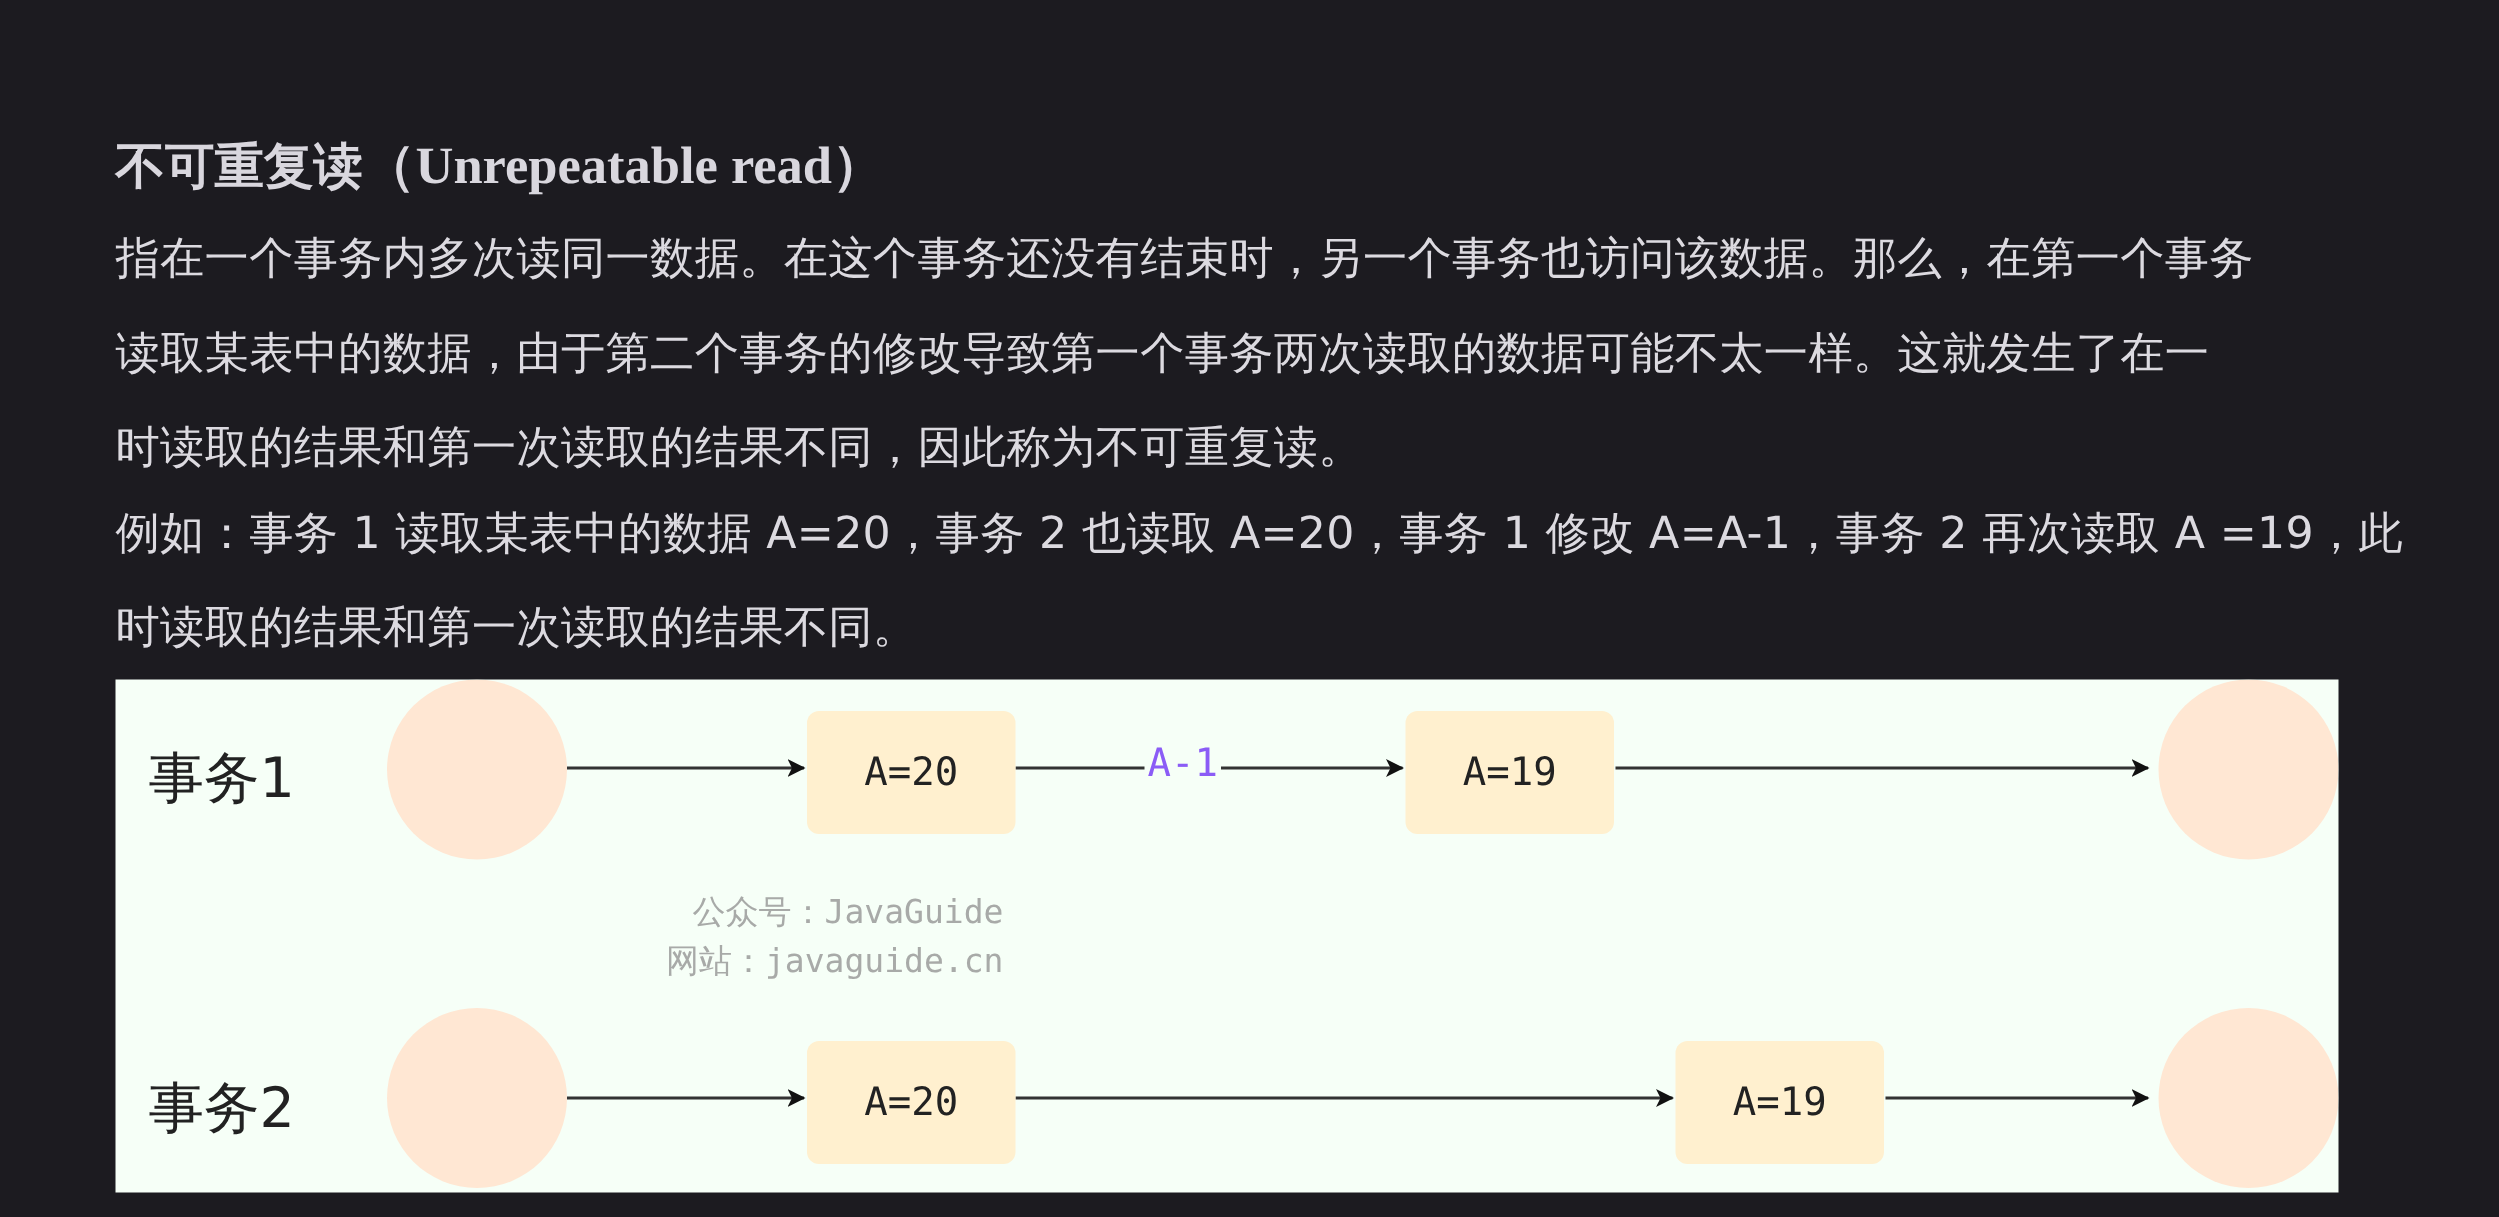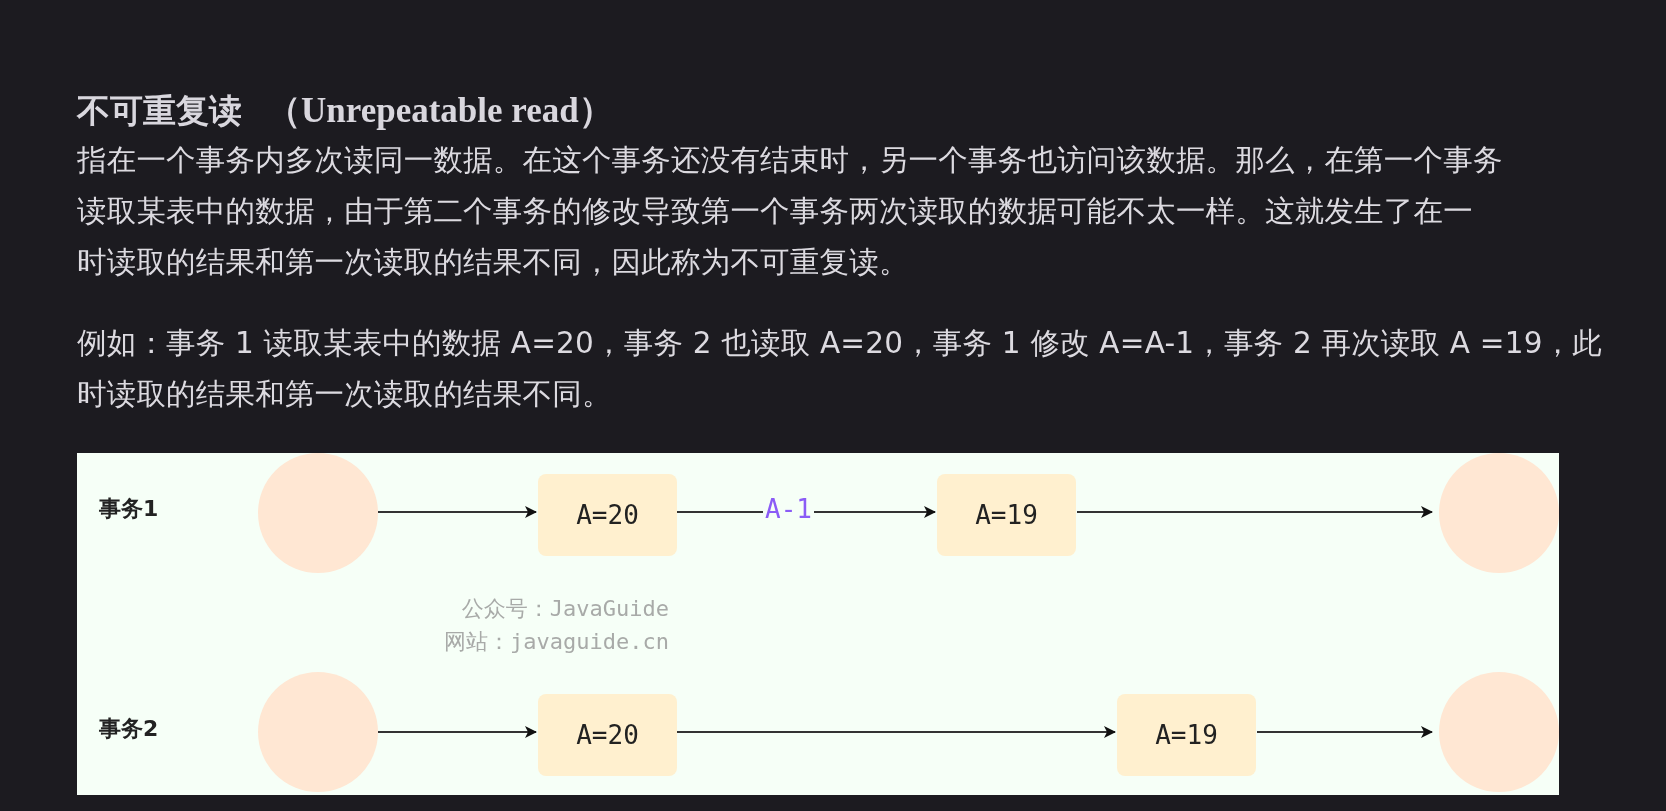--- a/index.html
+++ b/index.html
@@ -9,37 +9,37 @@
     color: #d6d4dc;
     font-family: "DejaVu Sans", "Liberation Sans", sans-serif;
     position: relative;
   }
   .content { position: absolute; left: 77px; top: 0; width: 1562px; }
   .title {
     position: absolute; top: 56px; left: 0;
     font-size: 33px; line-height: 44px; color: #d9d7de;
     font-family: "DejaVu Sans", sans-serif; white-space: nowrap;
   }
-  .title .en { font-family: "Liberation Serif", "DejaVu Serif", serif; font-size: 35px; margin-left: 24px; }
+  .title .en { font-family: "Liberation Serif", "DejaVu Serif", serif; font-size: 35px; }
   .para {
     position: absolute; left: 0; width: 1562px;
     font-size: 29.5px; line-height: 51px; color: #dcdae0; margin: 0;
     letter-spacing: 0.2px;
   }
   .p1 { top: 135px; }
   .p2 { top: 318px; }
-  .para .line { display: block; white-space: nowrap; }
+  .para .line { display: block; white-space: nowrap; margin-top: 12px; }
 
   .diagram {
     position: absolute; left: 77px; top: 453px; width: 1482px; height: 342px;
     background: #f6fff7; overflow: hidden;
   }
   .diagram svg { position: absolute; left: 0; top: 0; }
   .tx-label {
-    position: absolute; font-size: 22px; color: #222; font-weight: bold;
+    position: absolute; font-size: 37px; color: #222; font-weight: normal;
     font-family: "DejaVu Sans", sans-serif;
   }
   .node-circle { position: absolute; width: 120px; height: 120px; border-radius: 50%; background: #ffe7d3; }
   .node-box {
     position: absolute; width: 139px; height: 82px; border-radius: 8px; background: #fff0cf;
     display: flex; align-items: center; justify-content: center;
     font-family: "DejaVu Sans Mono", "Liberation Mono", monospace; font-size: 26px; color: #222;
   }
   .edge-label {
     position: absolute; font-family: "DejaVu Sans Mono", monospace; font-size: 26px; color: #8b5cf6;

